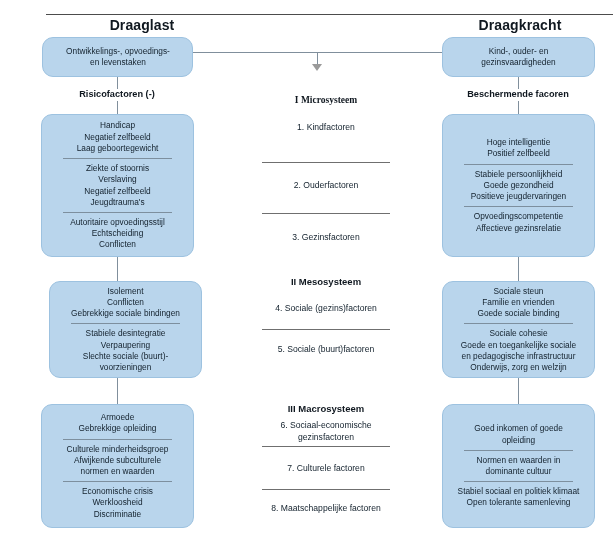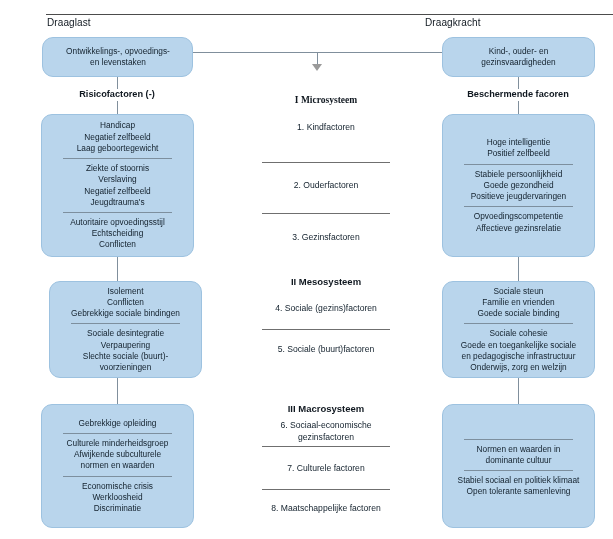--- a/index.html
+++ b/index.html
@@ -12,22 +12,22 @@
   }
   #stage{position:relative;width:613px;height:539px;}
 
   
   .top-rule{
     position:absolute;left:46px;top:14px;width:567px;height:0;
     border-top:1.5px solid #4c4c4c;
   }
   .col-head{
     position:absolute;
-    font-size:10px;font-weight:normal;letter-spacing:.1px;
-    color:#101820;text-align:left;white-space:nowrap;
+    font-size:14px;font-weight:bold;letter-spacing:.1px;
+    color:#101820;text-align:center;white-space:nowrap;
   }
   .col-head.left{left:47px;top:17px;width:190px;}
   .col-head.right{left:425px;top:17px;width:190px;}
 
   
   .bbox{
     position:absolute;
     background:#b9d5ec;
     border:1px solid #9dc2e0;
     border-radius:11px;
@@ -138,28 +138,29 @@
       </div>
     </div>
   <div class="bbox" style="left:41px;top:281px;width:153px;height:97px;margin-left:8px;">
       <div class="grp">
         <div class="ln">Isolement</div>
         <div class="ln">Conflicten</div>
         <div class="ln">Gebrekkige sociale bindingen</div>
       </div>
       <div class="sep"></div>
       <div class="grp">
-        <div class="ln">Sociale desintegratie</div>
+        <div class="ln">Stabiele desintegratie</div>
         <div class="ln">Verpaupering</div>
         <div class="ln">Slechte sociale (buurt)-</div>
         <div class="ln">voorzieningen</div>
       </div>
     </div>
   <div class="bbox" style="left:41px;top:404px;width:153px;height:124px;">
       <div class="grp">
+        <div class="ln">Armoede</div>
         <div class="ln">Gebrekkige opleiding</div>
       </div>
       <div class="sep"></div>
       <div class="grp">
         <div class="ln">Culturele minderheidsgroep</div>
         <div class="ln">Afwijkende subculturele</div>
         <div class="ln">normen en waarden</div>
       </div>
       <div class="sep"></div>
       <div class="grp">
@@ -194,20 +195,24 @@
       </div>
       <div class="sep"></div>
       <div class="grp">
         <div class="ln">Sociale cohesie</div>
         <div class="ln">Goede en toegankelijke sociale</div>
         <div class="ln">en pedagogische infrastructuur</div>
         <div class="ln">Onderwijs, zorg en welzijn</div>
       </div>
     </div>
   <div class="bbox" style="left:442px;top:404px;width:153px;height:124px;">
+      <div class="grp">
+        <div class="ln">Goed inkomen of goede</div>
+        <div class="ln">opleiding</div>
+      </div>
       <div class="sep"></div>
       <div class="grp">
         <div class="ln">Normen en waarden in</div>
         <div class="ln">dominante cultuur</div>
       </div>
       <div class="sep"></div>
       <div class="grp">
         <div class="ln">Stabiel sociaal en politiek klimaat</div>
         <div class="ln">Open tolerante samenleving</div>
       </div>

